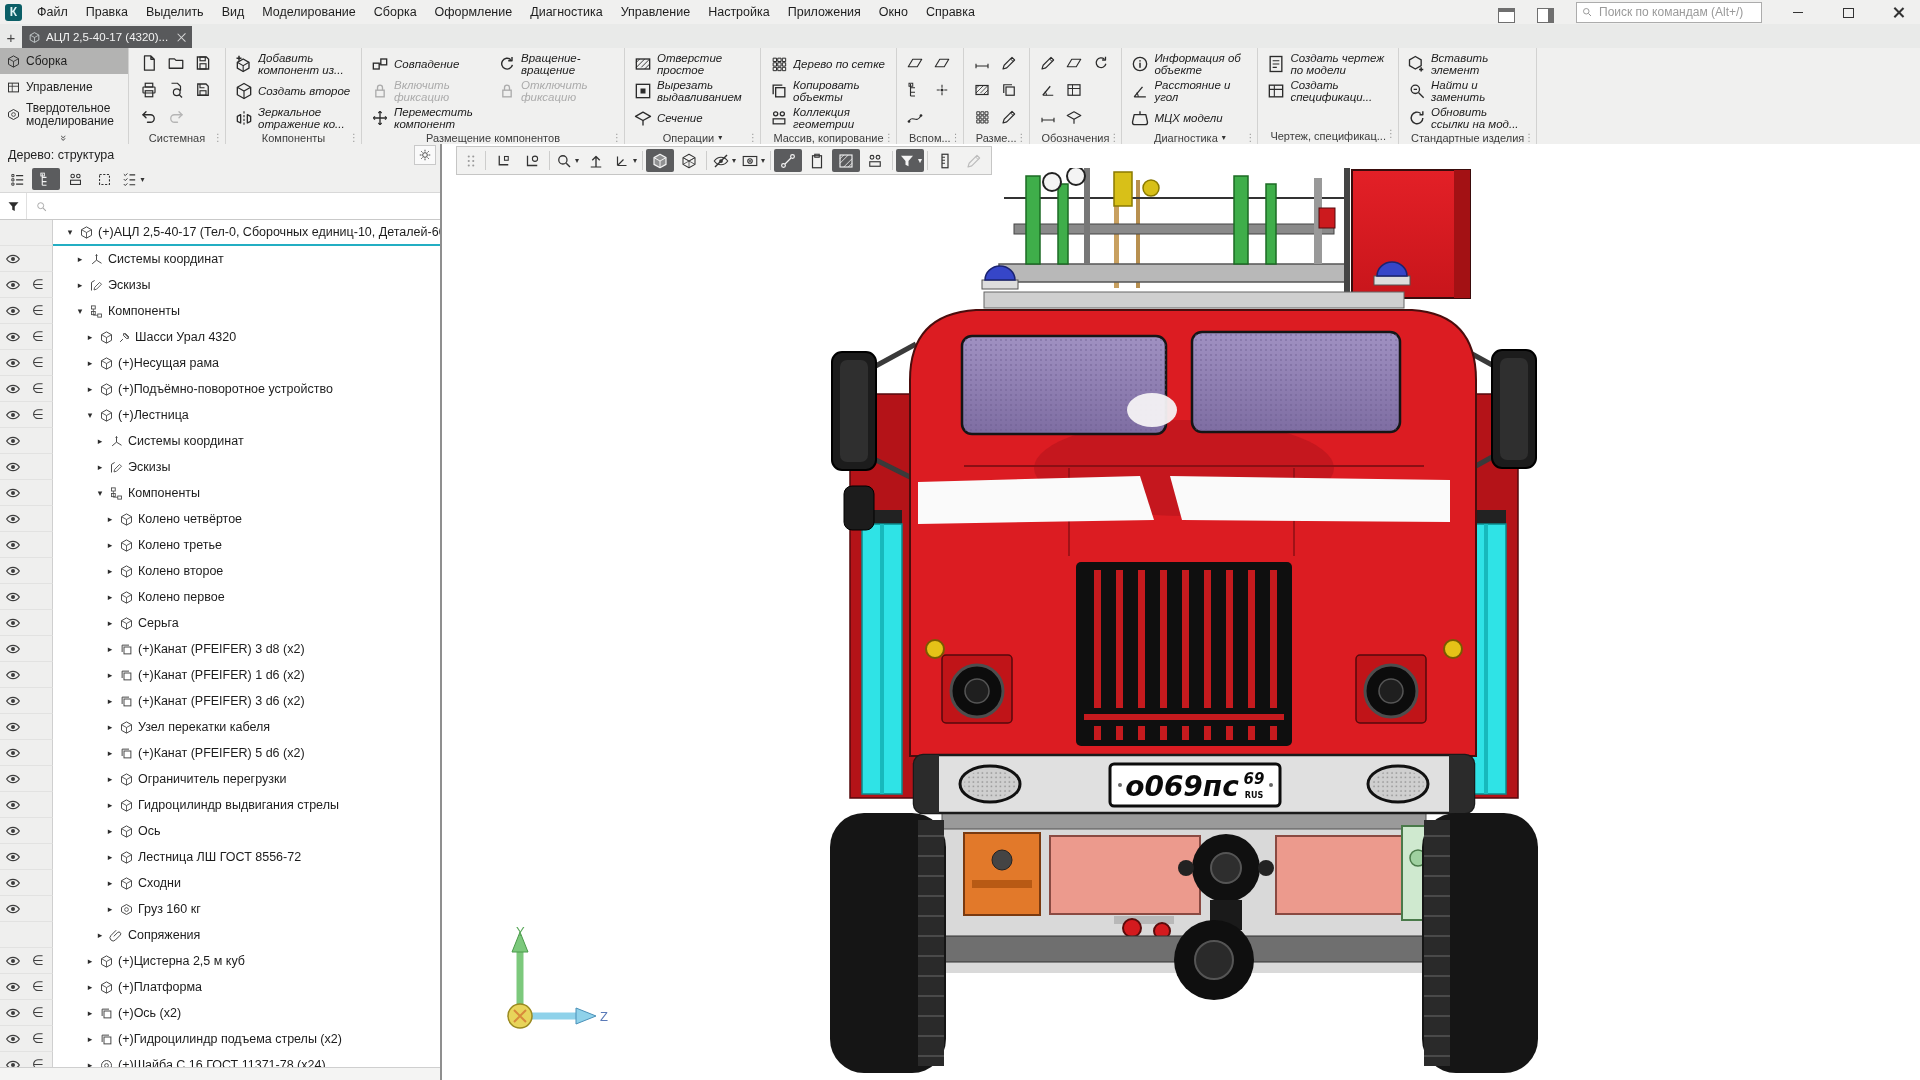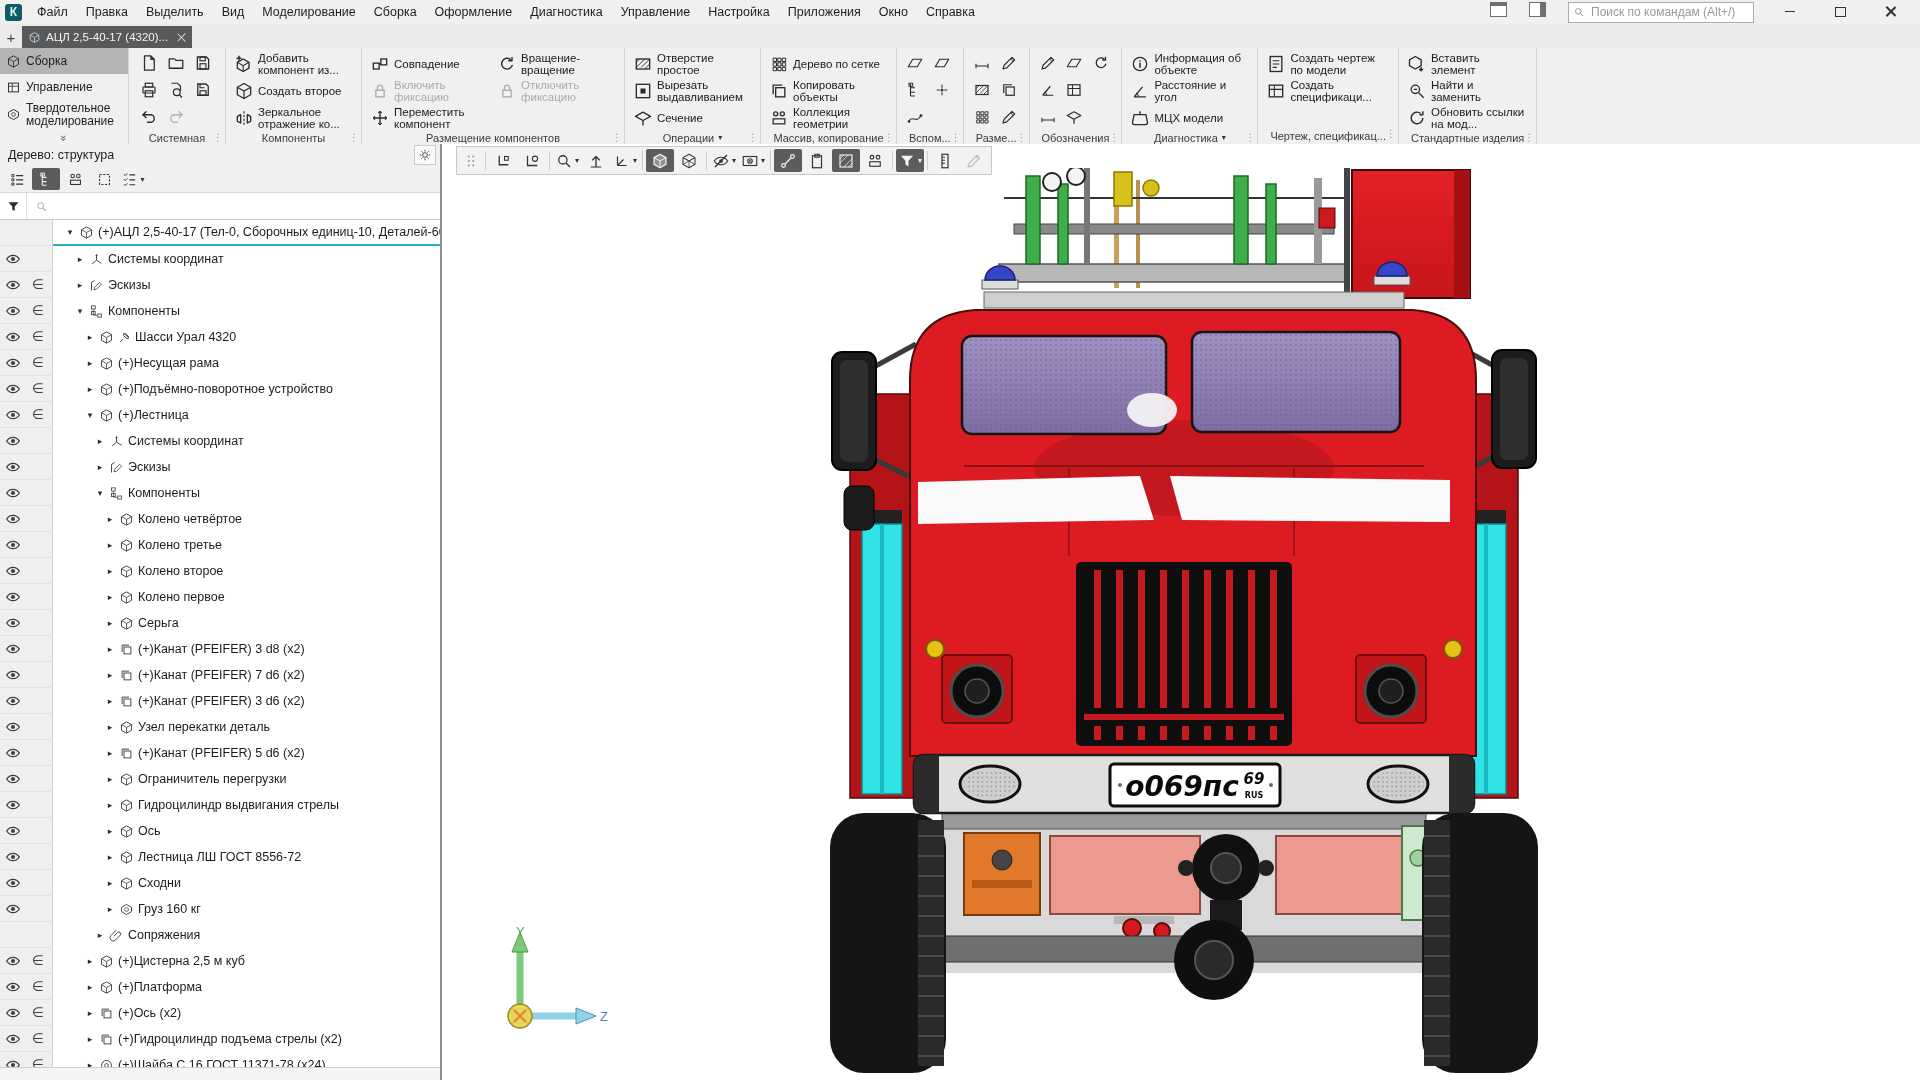--- a/index.html
+++ b/index.html
@@ -6,21 +6,21 @@
   body{width:1920px;height:1080px;overflow:hidden;font-family:"Liberation Sans","DejaVu Sans",sans-serif;
        -webkit-font-smoothing:antialiased;color:#1e1e1e;position:relative;}
   .app{position:absolute;inset:0;background:#f0f0ef;}
 
   
   .titlebar{position:absolute;left:0;top:0;width:1920px;height:24px;background:#f0f0ef;display:flex;align-items:center;border-bottom:1px solid #e3e3e2;}
   .applogo{width:17px;height:17px;margin:0 6px 0 5px;background:#0b5e66;color:#dff3f4;font-weight:bold;font-size:12px;
            display:flex;align-items:center;justify-content:center;border-radius:3px;}
   .menu-items{display:flex;align-items:center;height:100%;}
   .menu-item{padding:12px 9px;font-size:12.5px;line-height:24px;cursor:default;}
-  .tb-right{margin-left:auto;display:flex;align-items:flex-start;gap:22px;padding-right:16px;}
+  .tb-right{margin-left:auto;display:flex;align-items:flex-end;gap:22px;padding-right:8px;}
   .layic{width:15px;height:13px;border:1px solid #6f6f6f;position:relative;background:#fff;}
   .layic::after{content:"";position:absolute;left:0;top:0;right:0;height:3px;background:#6f6f6f;}
   .layic.right::after{left:auto;width:5px;height:100%;}
   .searchbox{width:176px;height:19px;border:1px solid #acacac;background:#fff;display:flex;align-items:center;padding:0 4px;gap:4px;}
   .searchbox svg{width:12px;height:12px;color:#8a8a8a;flex:none;}
   .searchbox input{border:none;outline:none;flex:1;font-size:12px;font-family:inherit;color:#333;background:transparent;min-width:0;}
   .searchbox input::placeholder{color:#9a9a9a;}
   .winbtn{width:28px;height:20px;display:flex;align-items:center;justify-content:center;color:#333;}
   .wmin{width:10px;height:0;border-top:1.5px solid #333;}
   .wres{width:9px;height:8px;border:1.2px solid #333;position:relative;background:#f0f0ef;}
@@ -46,21 +46,21 @@
   .mode.active{background:#b3b3b2;}
   .mlabel{line-height:12.5px;}
   .modes-footer{margin-top:auto;height:18px;display:flex;align-items:center;justify-content:center;color:#555;font-size:11px;}
   .chev2{transform:rotate(90deg);display:inline-block;letter-spacing:-2px;}
   .rgroups{display:flex;flex:1;min-width:0;}
   .rsec{display:flex;flex-direction:column;border-right:1px solid #d2d2d1;flex:none;}
   .rbody{flex:1;display:flex;gap:2px;padding:3px 5px 0 5px;}
   .rcol{display:flex;flex-direction:column;gap:1px;}
   .rbtn{display:flex;align-items:center;gap:4px;padding:1px 3px;border-radius:2px;height:24px;}
   .rbtn .ricon{width:20px;height:20px;flex:none;color:#2b2b2b;}
-  .rlabel{width:95px;font-size:11.5px;line-height:12px;color:#1b1b1b;max-height:24px;overflow:hidden;}
+  .rlabel{width:95px;font-size:11.5px;line-height:12px;color:#1b1b1b;max-height:24px;overflow:hidden;font-style:italic;}
   .rbtn.dis .ricon,.rbtn.dis .rlabel{color:#ababab;}
   .rbody.sysgrid{display:grid;grid-template-columns:repeat(3,26px);grid-auto-rows:26px;gap:1px;padding:3px 8px 0 8px;}
   .rbody.minigrid{display:grid;grid-auto-flow:column;grid-template-rows:repeat(3,26px);gap:1px;padding:3px 6px 0 6px;}
   .sbtn{width:24px;height:24px;display:flex;align-items:center;justify-content:center;border-radius:2px;color:#2b2b2b;}
   .sbtn .ico{width:18px;height:18px;}
   .sbtn.dis{color:#b5b5b5;}
   .rsec-label{height:17px;display:flex;align-items:center;justify-content:center;font-size:11px;color:#3c3c3c;position:relative;padding:0 12px;white-space:nowrap;}
   .rdd{font-size:8px;margin-left:4px;color:#333;}
   .rdots{position:absolute;right:2px;top:1px;color:#9a9a9a;font-size:10px;}
 
@@ -1154,21 +1154,21 @@
               <svg class="ico " viewBox="0 0 24 24">
                 <use href="#ic-eye"></use>
               </svg>
             </span>
           </div>
           <div class="tbody" style="padding-left: 52px;">
             <span class="tarrow">▸</span>
             <svg class="ico ticon" viewBox="0 0 24 24">
               <use href="#ic-copy"></use>
             </svg>
-            <span class="tlabel">(+)Канат (PFEIFER) 7 d6 (x2)</span>
+            <span class="tlabel">(+)Канат (PFEIFER) 1 d6 (x2)</span>
           </div>
         </div>
         <div class="trow">
           <div class="tgut">
             <span class="teye">
               <svg class="ico " viewBox="0 0 24 24">
                 <use href="#ic-eye"></use>
               </svg>
             </span>
           </div>
@@ -1186,21 +1186,21 @@
               <svg class="ico " viewBox="0 0 24 24">
                 <use href="#ic-eye"></use>
               </svg>
             </span>
           </div>
           <div class="tbody" style="padding-left: 52px;">
             <span class="tarrow">▸</span>
             <svg class="ico ticon" viewBox="0 0 24 24">
               <use href="#ic-box"></use>
             </svg>
-            <span class="tlabel">Узел перекатки деталь</span>
+            <span class="tlabel">Узел перекатки кабеля</span>
           </div>
         </div>
         <div class="trow">
           <div class="tgut">
             <span class="teye">
               <svg class="ico " viewBox="0 0 24 24">
                 <use href="#ic-eye"></use>
               </svg>
             </span>
           </div>

